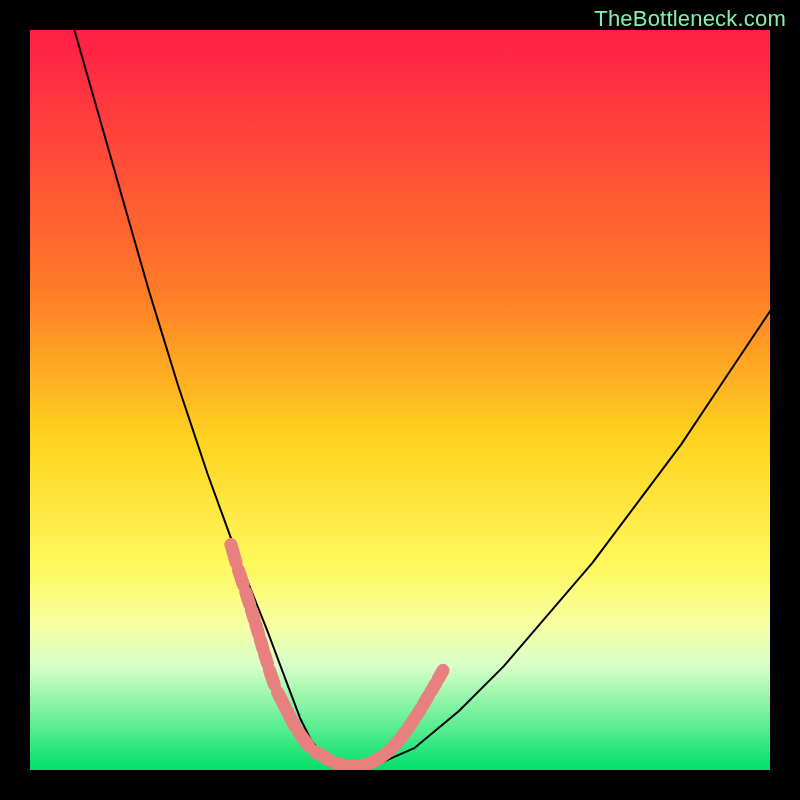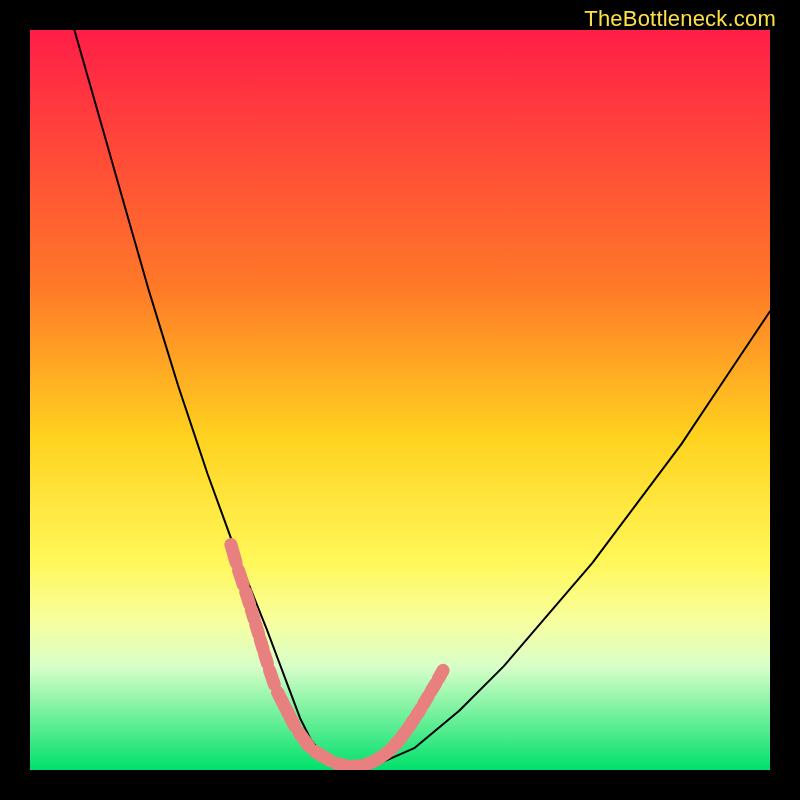--- a/index.html
+++ b/index.html
@@ -6,25 +6,25 @@
   html, body { width: 800px; height: 800px; overflow: hidden; background: #000; }
   .frame {
     position: relative;
     width: 800px;
     height: 800px;
     background: #000;
   }
   .watermark {
     position: absolute;
     top: 6px;
-    right: 24px;
+    right: 14px;
     font-family: Arial, Helvetica, sans-serif;
     font-size: 22px;
     font-weight: 500;
-    color: #fde047;
+    color: #86efac;
     letter-spacing: 0.2px;
     z-index: 10;
   }
   .plot {
     position: absolute;
     left: 30px;
     top: 30px;
     width: 740px;
     height: 740px;
   }

